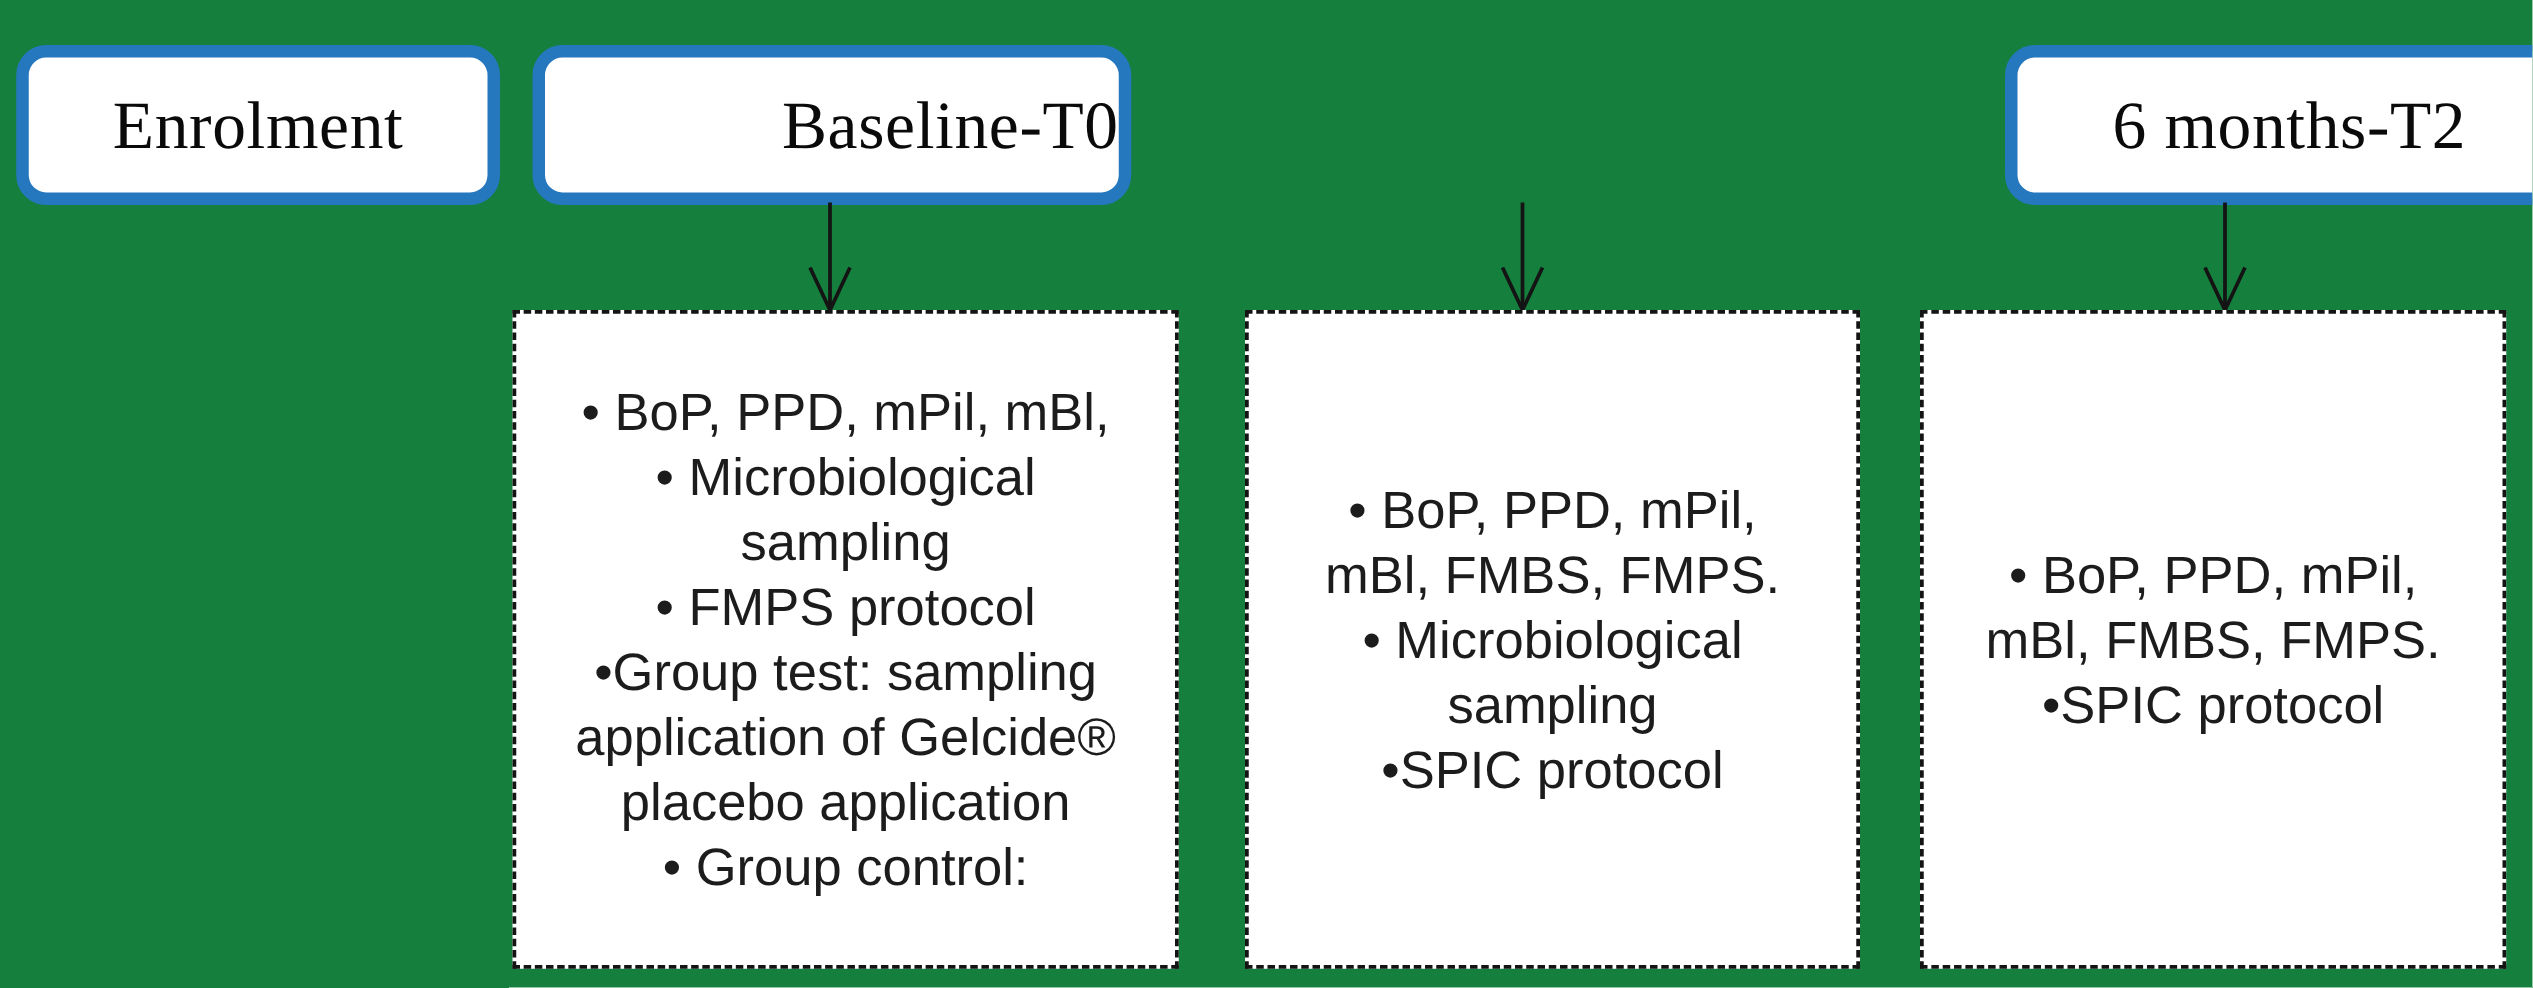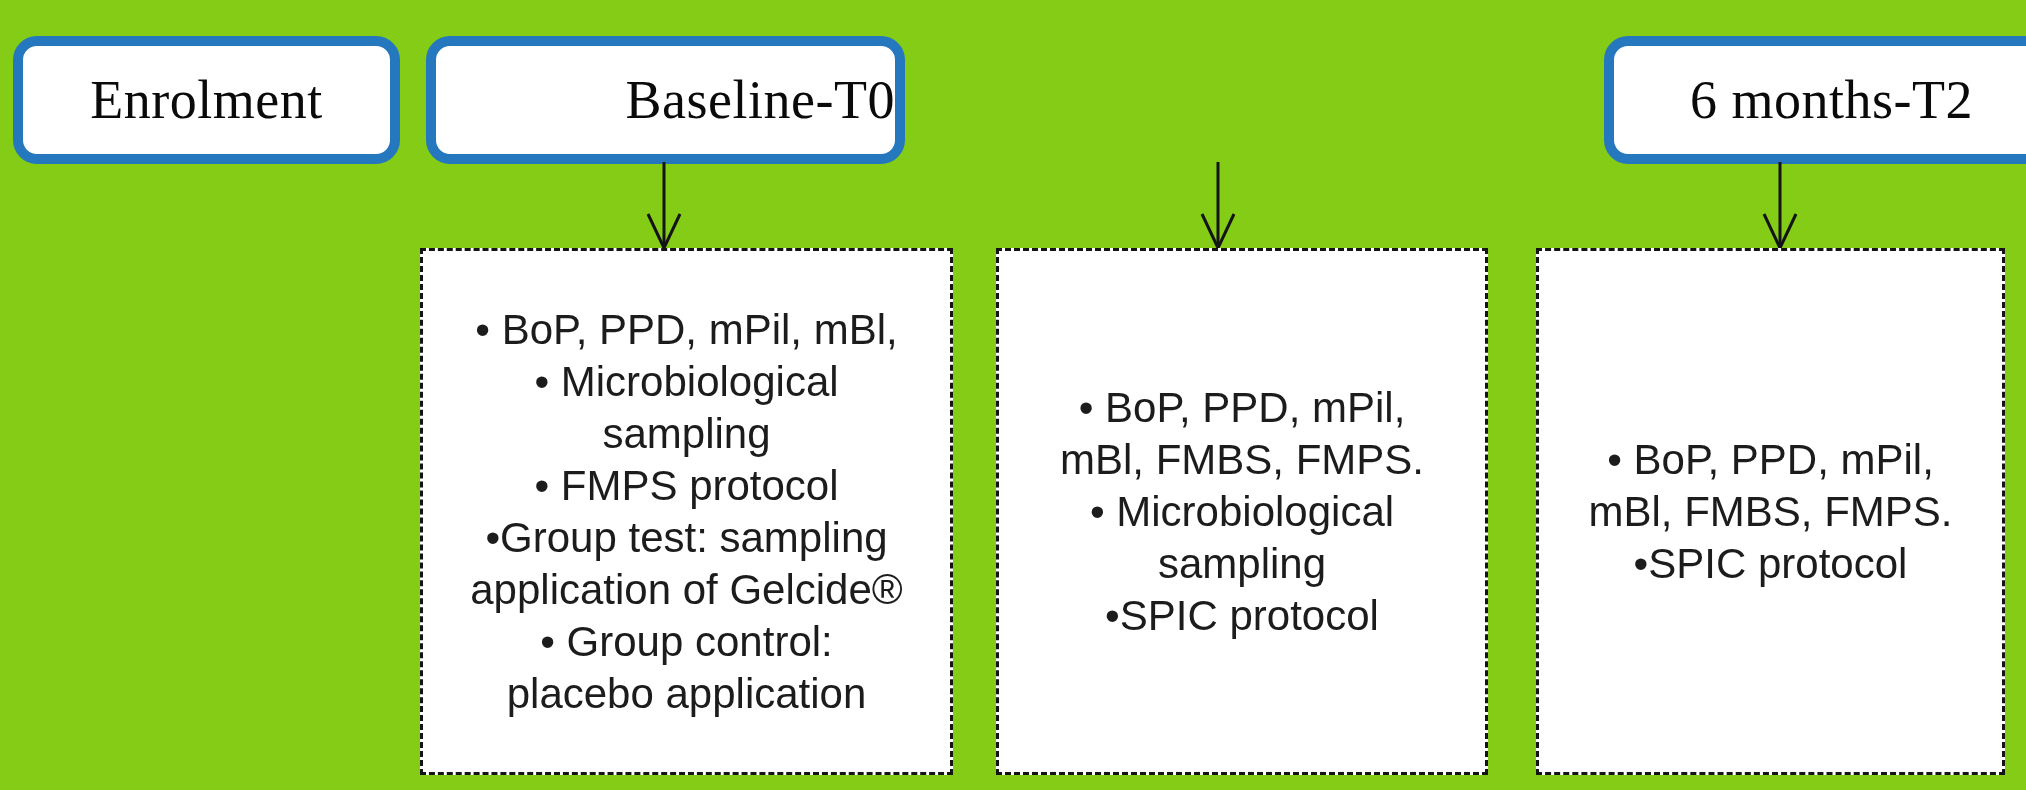--- a/index.html
+++ b/index.html
@@ -1,21 +1,21 @@
 <!DOCTYPE html>
 <html style="--accent: #2577be; --ink: #141414;"><head>
 <meta charset="utf-8">
 <style>
   :root { --accent: #2577be; --ink: #141414; }
   html, body { margin: 0; padding: 0; background: #ffffff; }
   .canvas {
     position: relative;
     width: 2026px;
     height: 790px;
-    background: #84cc16;
+    background: #15803d;
     font-family: "Liberation Sans", sans-serif;
     overflow: hidden;
     text-decoration: underline;
   }
   
   .tbox {
     position: absolute;
     top: 36px;
     height: 128px;
     box-sizing: border-box;
@@ -50,21 +50,21 @@
     box-sizing: border-box;
     border: 3px dashed var(--ink);
     background: #ffffff;
     display: flex;
     flex-direction: column;
     align-items: center;
     justify-content: center;
     text-align: center;
     padding: 8px 10px;
   }
-  .dbox-1 { left: 420px;  width: 533px; }
+  .dbox-1 { left: 410px;  width: 533px; }
   .dbox-2 { left: 996px;  width: 492px; }
   .dbox-3 { left: 1536px; width: 469px; }
   .dline {
     font-size: 42px;
     line-height: 52px;
     color: #1c1c1c;
     white-space: nowrap;
   }
 </style>
 </head>
@@ -95,22 +95,22 @@
     <polyline points="14,54 30,88 46,54" fill="none" stroke="#141414" stroke-width="3"></polyline>
   </svg>
 
   <div class="dbox dbox-1">
     <div class="dline">• BoP, PPD, mPil, mBl,</div>
     <div class="dline">• Microbiological</div>
     <div class="dline">sampling</div>
     <div class="dline">• FMPS protocol</div>
     <div class="dline">•Group test: sampling</div>
     <div class="dline">application of Gelcide®</div>
+    <div class="dline">placebo application</div>
     <div class="dline">• Group control:</div>
-    <div class="dline">placebo application</div>
   </div>
 
   <div class="dbox dbox-2">
     <div class="dline">• BoP, PPD, mPil,</div>
     <div class="dline">mBl, FMBS, FMPS.</div>
     <div class="dline">• Microbiological</div>
     <div class="dline">sampling</div>
     <div class="dline">•SPIC protocol</div>
   </div>
 

